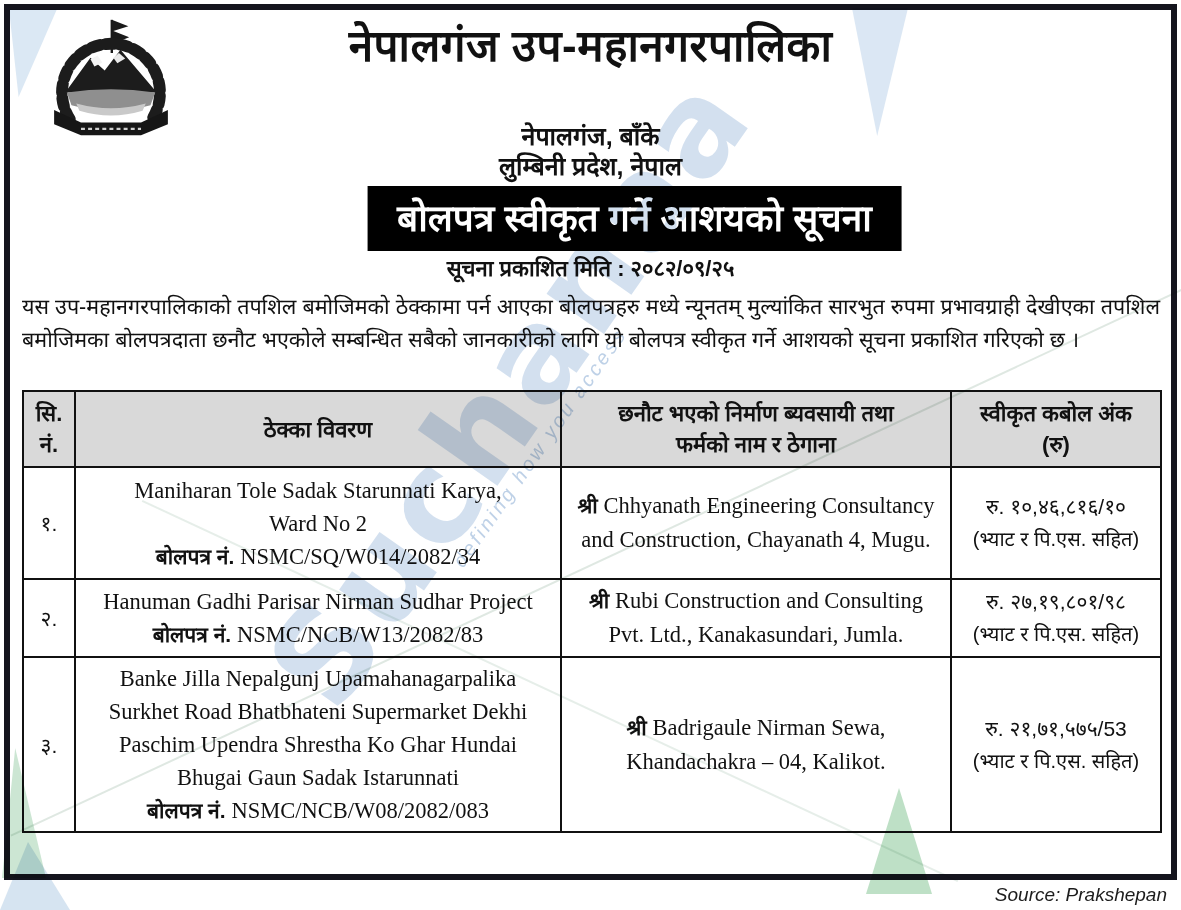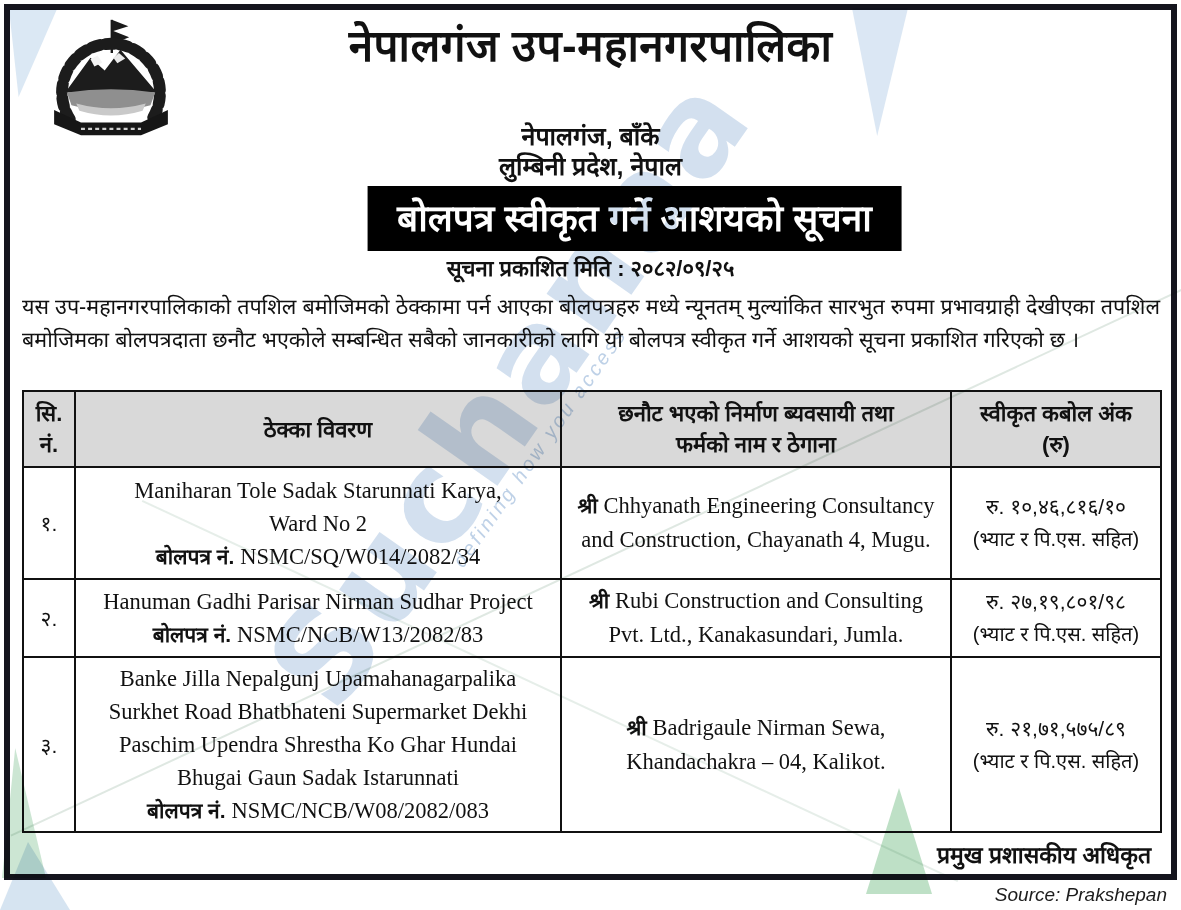--- a/index.html
+++ b/index.html
@@ -238,28 +238,27 @@
           <div class="tender-line">
             <span class="dev-bold">बोलपत्र नं.</span>
             <span class="tender-no">NSMC/NCB/W08/2082/083</span>
           </div>
         </td>
         <td class="cell-firm">
           <span class="dev-bold shri">श्री</span>
           <span>Badrigaule Nirman Sewa, Khandachakra – 04, Kalikot.</span>
         </td>
         <td class="cell-amount">
-          <div>रु. २१,७१,५७५/८९</div>
+          <div>रु. २१,७१,५७५/53</div>
           <div class="amount-note">(भ्याट र पि.एस. सहित)</div>
         </td>
       </tr>
     </tbody>
   </table>
 
-  <div class="signature">प्रमुख प्रशासकीय अधिकृत</div>
   <div class="source">Source: Prakshepan</div>
 
   <div class="watermark" aria-hidden="true">
     <div class="wm-tri-topleft"></div>
     <div class="wm-tri-topright"></div>
     <div class="wm-tri-green-mid"></div>
     <div class="wm-tri-green-left"></div>
     <div class="wm-tri-blue-bl"></div>
     <div class="wm-line1"></div>
     <div class="wm-line2"></div>

